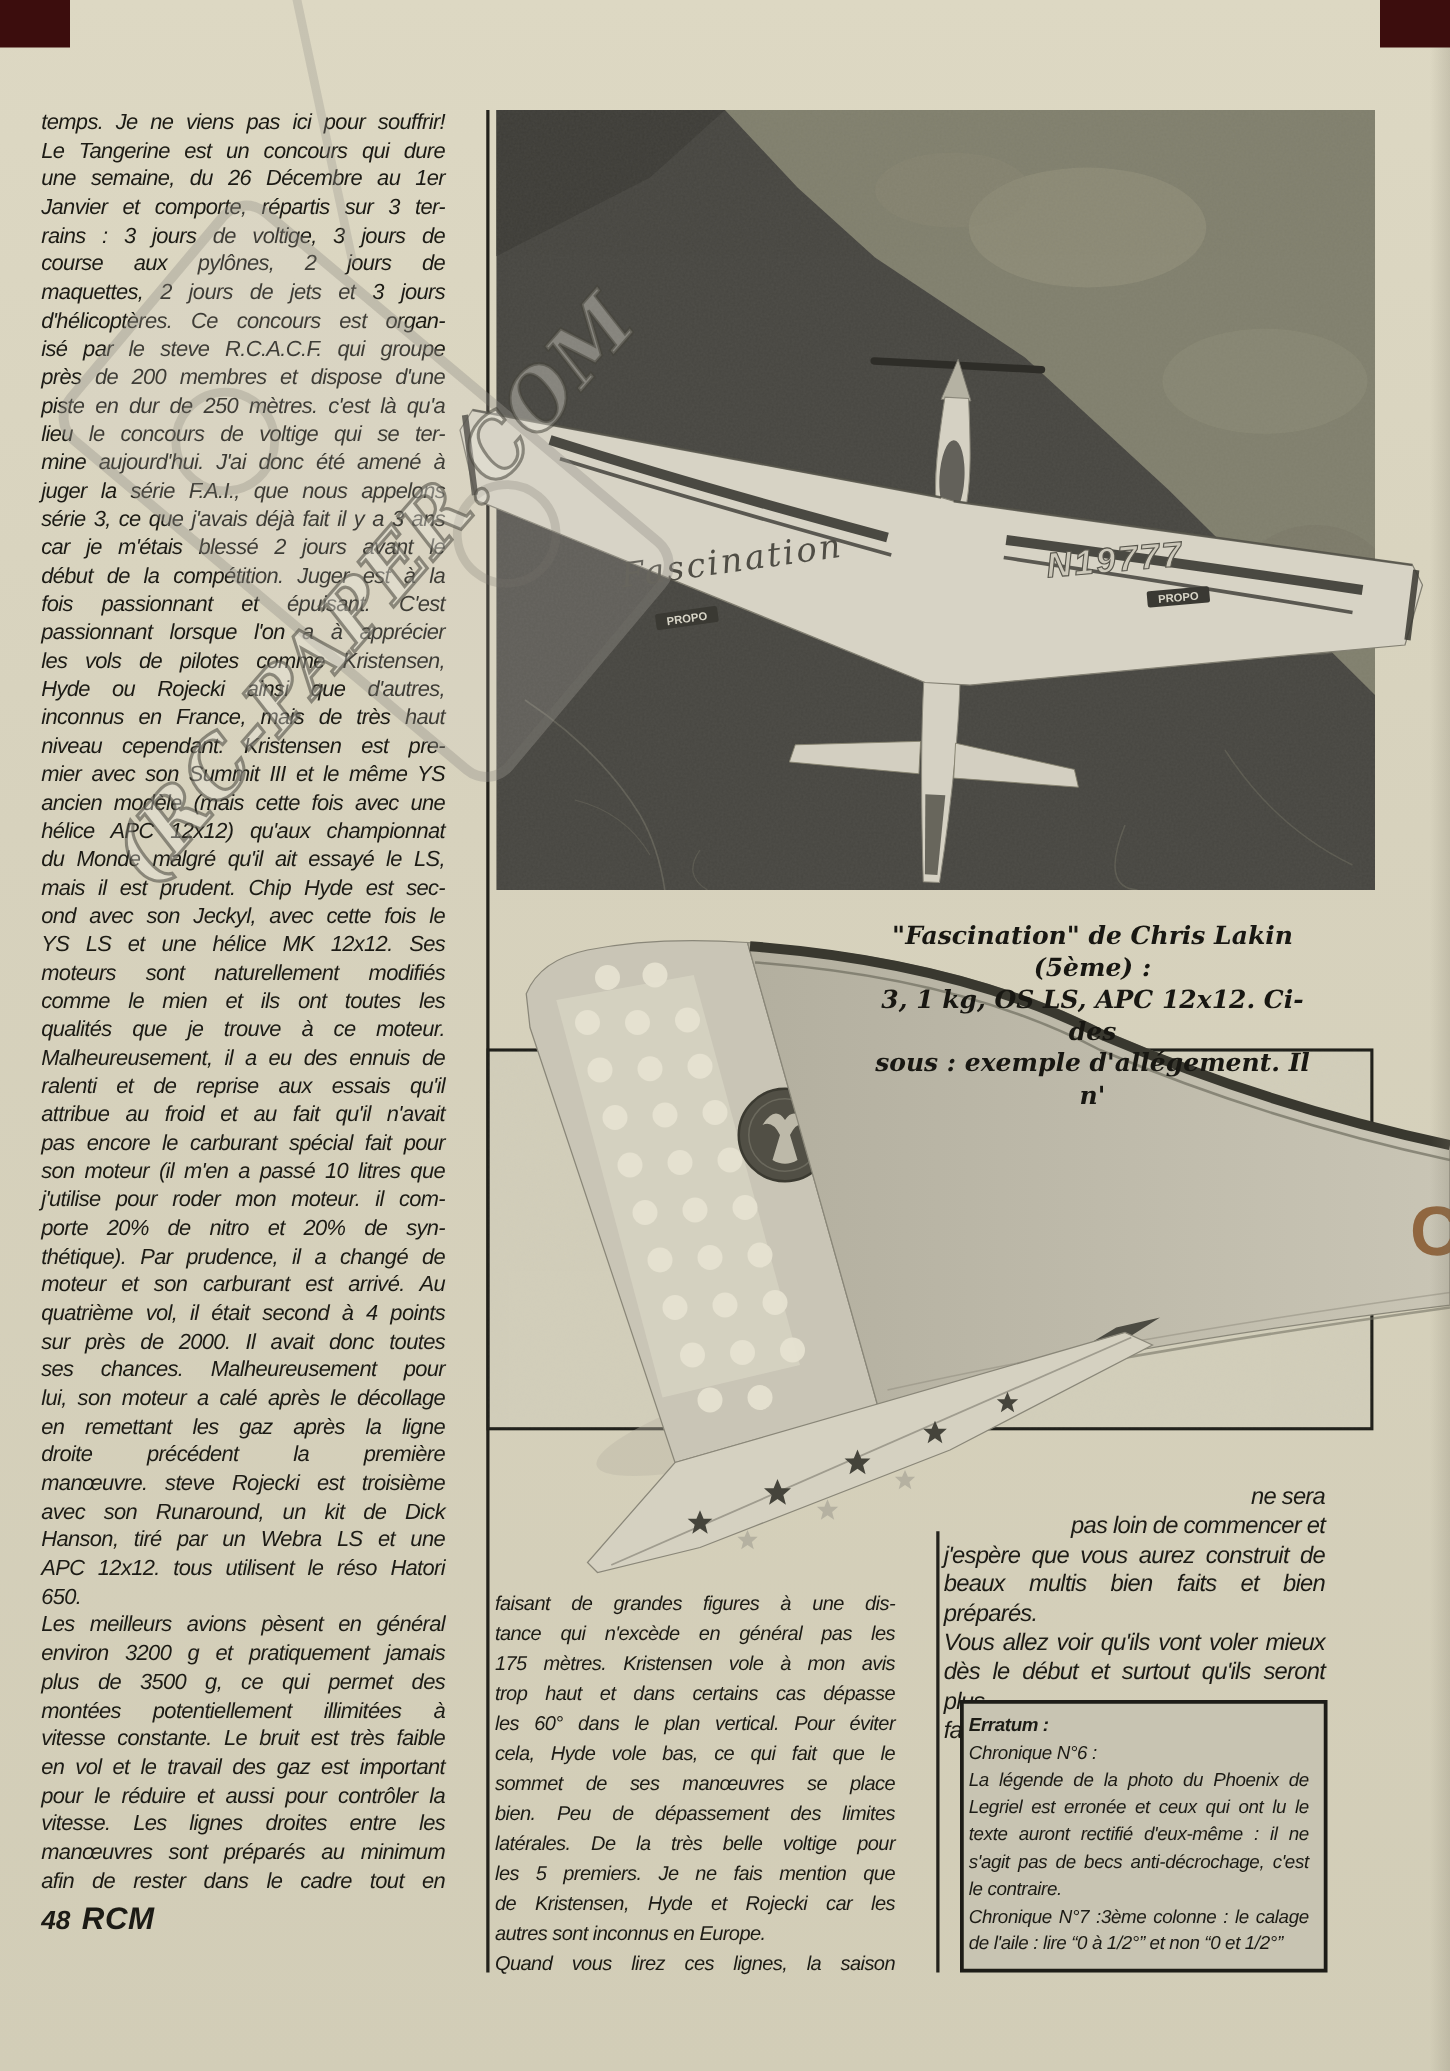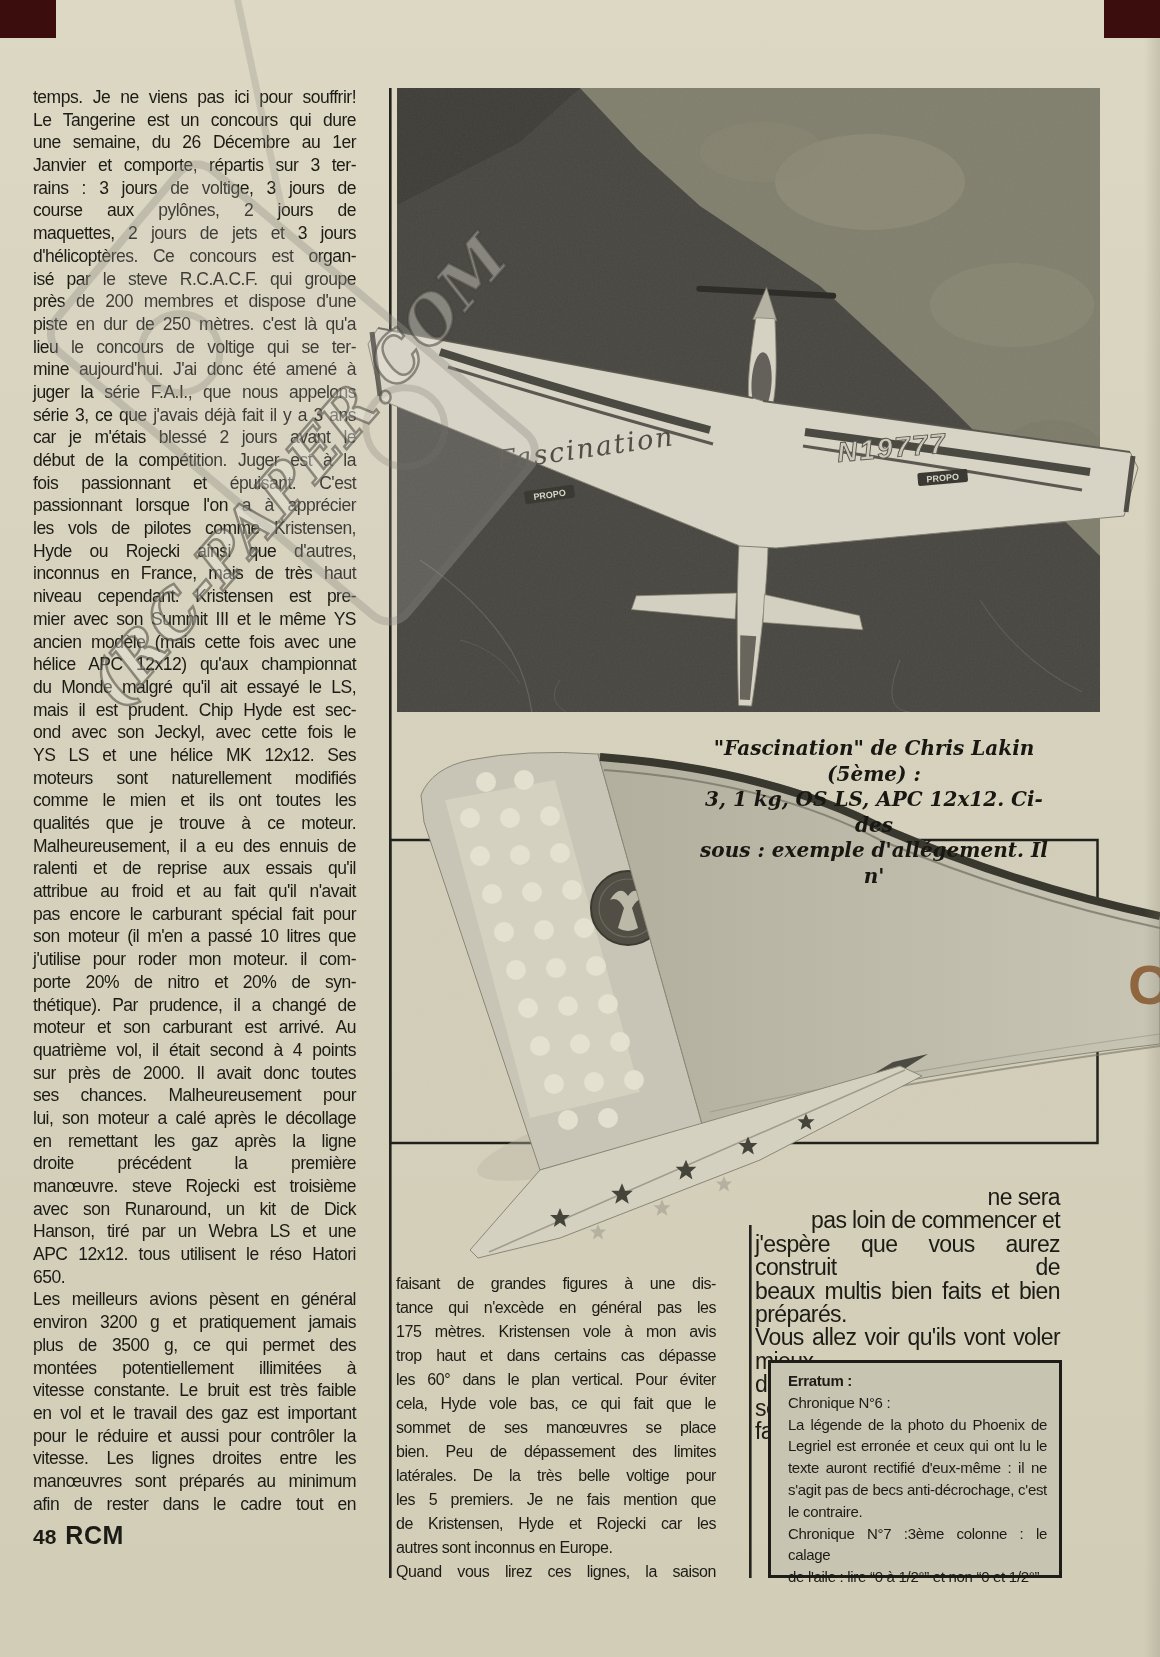--- a/index.html
+++ b/index.html
@@ -2,32 +2,32 @@
 <html><head>
 <meta charset="utf-8">
 <style>
   html,body{margin:0;padding:0;}
   body{
     width:1160px;height:1657px;position:relative;overflow:hidden;
     background:linear-gradient(180deg,#ddd8c3 0%,#d7d2bd 40%,#d2cdb7 100%);
     font-family:"Liberation Sans",sans-serif;
   }
   #art{position:absolute;left:0;top:0;z-index:1;}
-  .txt{position:absolute;z-index:2;color:#1c1b15;}
+  .txt{position:absolute;z-index:2;color:#1c1b15;font-style:italic;}
   .ln{text-align:justify;}
   .jl{text-align-last:justify;}
   .lcol{left:33px;top:86px;width:323px;font-size:17.5px;letter-spacing:-0.5px;line-height:22.68px;}
   .mcol{left:396px;top:1272px;width:320px;font-size:16px;letter-spacing:-0.45px;line-height:24px;}
-  .rcol{left:755px;top:1186px;width:305px;font-size:23px;letter-spacing:-0.6px;line-height:23.4px;}
+  .rcol{left:755px;top:1186px;width:305px;font-size:19px;letter-spacing:-0.6px;line-height:23.4px;}
   .rcol .ln:nth-child(1),.rcol .ln:nth-child(2){text-align-last:right;}
   .caption{left:690px;top:736px;width:368px;font-family:"DejaVu Serif",serif;font-style:italic;
     font-weight:bold;font-size:20px;line-height:25.5px;color:#181712;}
   .caption .ln{text-align:center;}
   .erratum-box{left:768px;top:1360px;width:294px;height:218px;box-sizing:border-box;
-    background:#c8c4b2;border:3px solid #1d1c17;padding:7px 12px 6px 17px;
+    background:#c8c4b2;border:3px solid #1d1c17;padding:7px 12px 6px 4px;
     font-size:15px;letter-spacing:-0.3px;line-height:21.8px;}
   .erratum-title{font-weight:bold;}
   .pagefoot{left:33px;top:1521px;display:flex;align-items:baseline;gap:9px;text-align:right;}
   .pagenum{font-size:21px;font-weight:bold;}
   .maglogo{font-size:25px;font-weight:900;letter-spacing:0.5px;}
   .corner-mark{position:absolute;width:56px;height:38px;background:#3c0d0d;z-index:6;}
   .corner-mark.tl{left:0;top:0;}
   .corner-mark.tr{right:0;top:0;}
   .edge-shade{position:absolute;right:0;top:0;width:16px;height:1657px;z-index:4;pointer-events:none;
     background:linear-gradient(90deg,rgba(120,115,98,0) 0%,rgba(120,115,98,0.22) 100%);}

